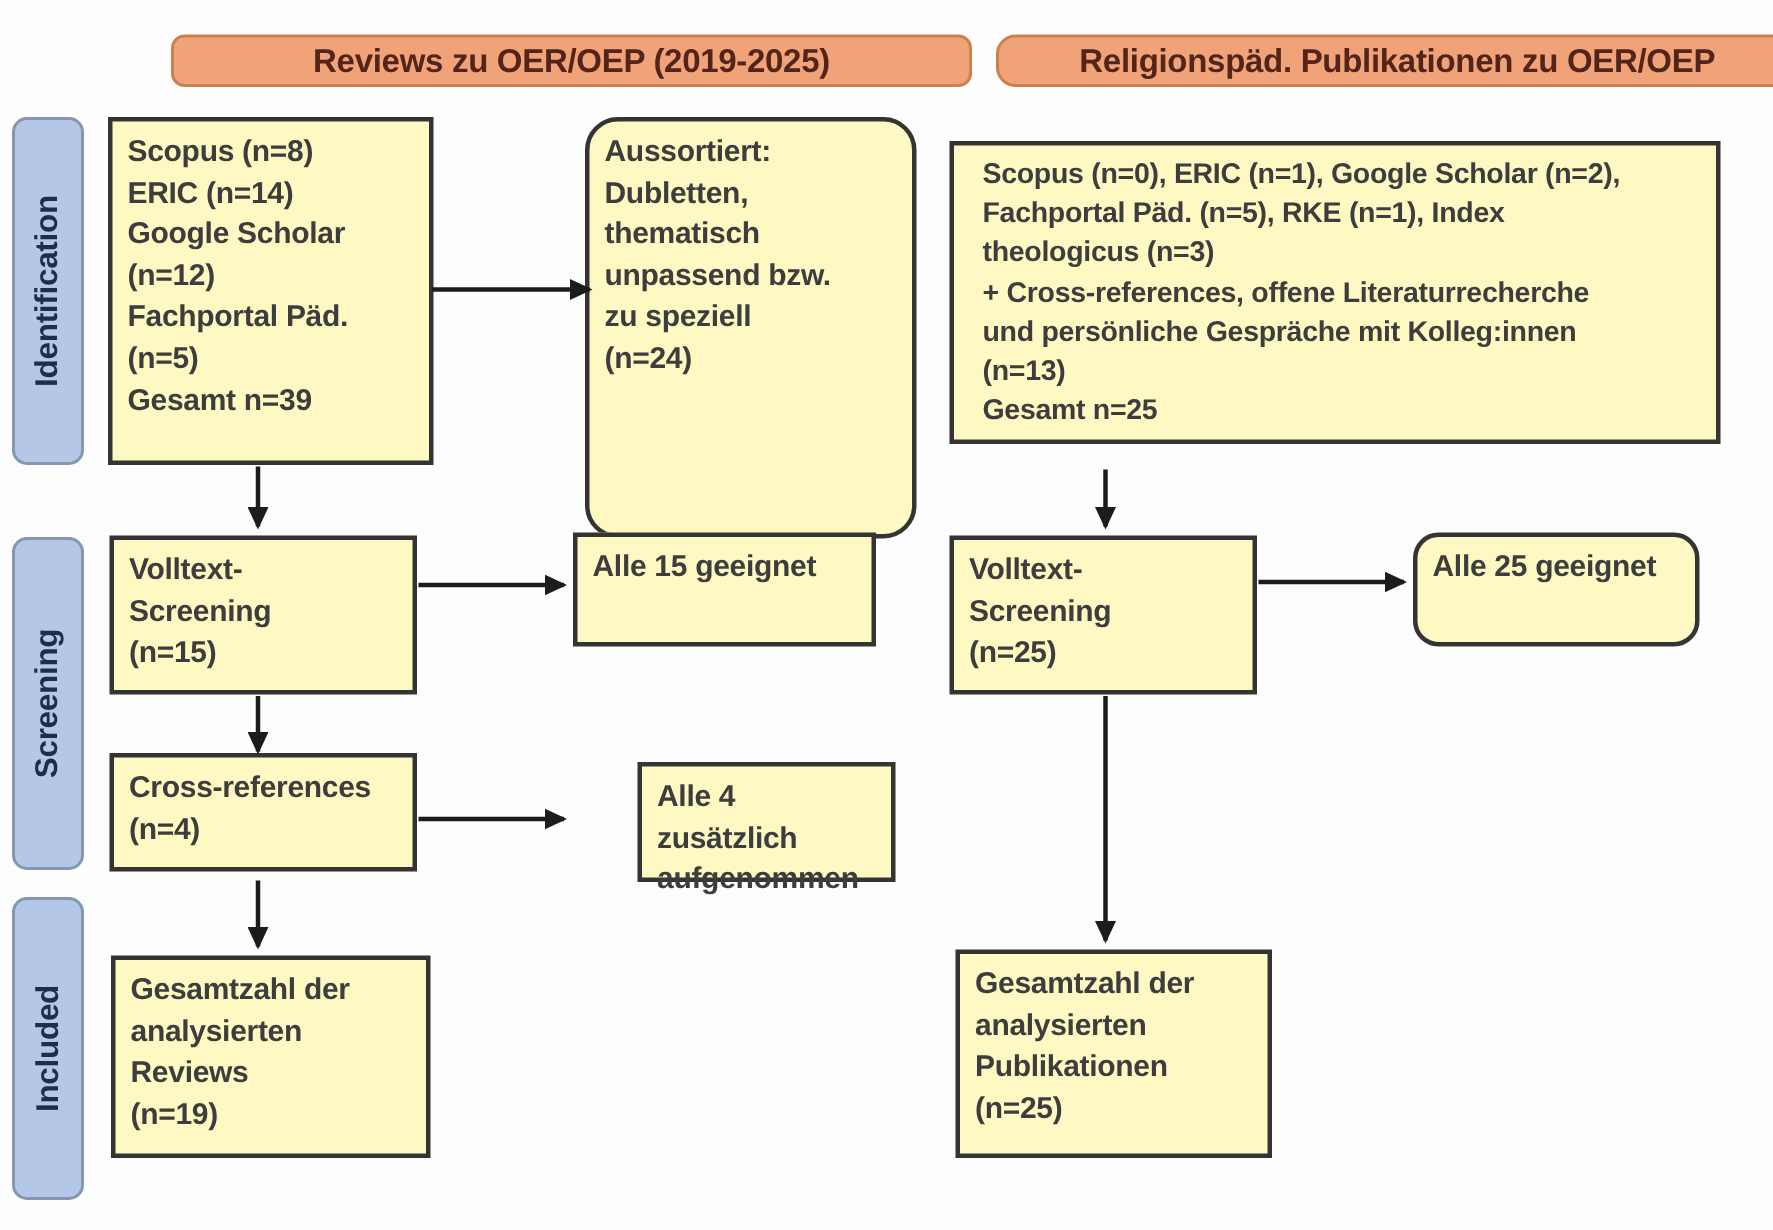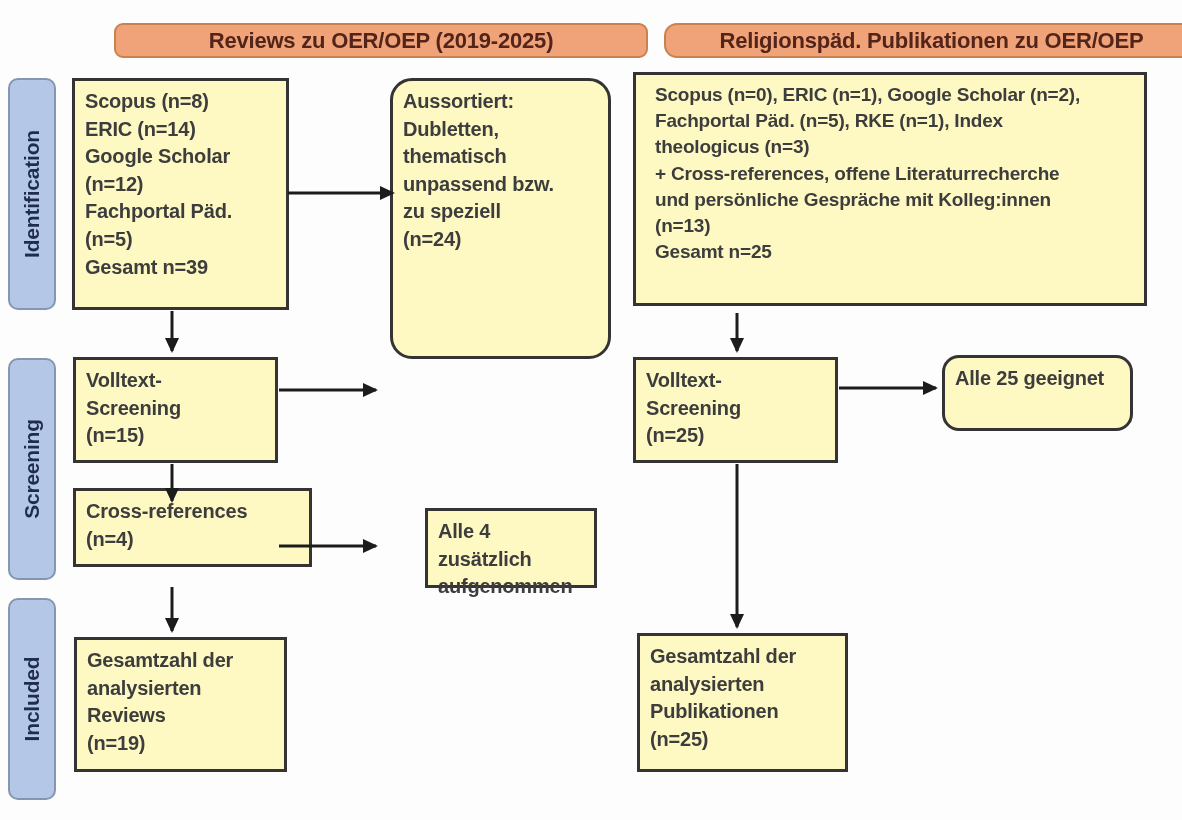--- a/index.html
+++ b/index.html
@@ -89,30 +89,31 @@
 Gesamt n=39</div>
   <div class="box" style="left:390px;top:78px;width:221px;height:281px;border-radius:22px;">Aussortiert:
 Dubletten,
 thematisch
 unpassend bzw.
 zu speziell
 (n=24)</div>
   <div class="box" style="left:73px;top:357px;width:205px;height:106px;">Volltext-
 Screening
 (n=15)</div>
-  <div class="box" style="left:73px;top:488px;width:239px;height:79px;">Cross-references
+  <div class="box" style="left:382px;top:355px;width:202px;height:76px;">Alle 15 geeignet</div>
+  <div class="box" style="left:73px;top:502px;width:205px;height:79px;">Cross-references
 (n=4)</div>
   <div class="box" style="left:382px;top:508px;width:172px;height:80px;margin-left:43px;">Alle 4 zusätzlich
 aufgenommen</div>
   <div class="box" style="left:74px;top:637px;width:213px;height:135px;">Gesamtzahl der
 analysierten
 Reviews
 (n=19)</div>
 
-  <div class="box wide" style="left:633px;top:72px;width:514px;height:234px;padding-left:19px;">Scopus (n=0), ERIC (n=1), Google Scholar (n=2),
+  <div class="box wide" style="left:633px;top:94px;width:514px;height:202px;padding-left:19px;">Scopus (n=0), ERIC (n=1), Google Scholar (n=2),
 Fachportal Päd. (n=5), RKE (n=1), Index
 theologicus (n=3)
 + Cross-references, offene Literaturrecherche
 und persönliche Gespräche mit Kolleg:innen
 (n=13)
 Gesamt n=25</div>
   <div class="box" style="left:633px;top:357px;width:205px;height:106px;">Volltext-
 Screening
 (n=25)</div>
   <div class="box" style="left:942px;top:355px;width:191px;height:76px;border-radius:17px;">Alle 25 geeignet</div>

